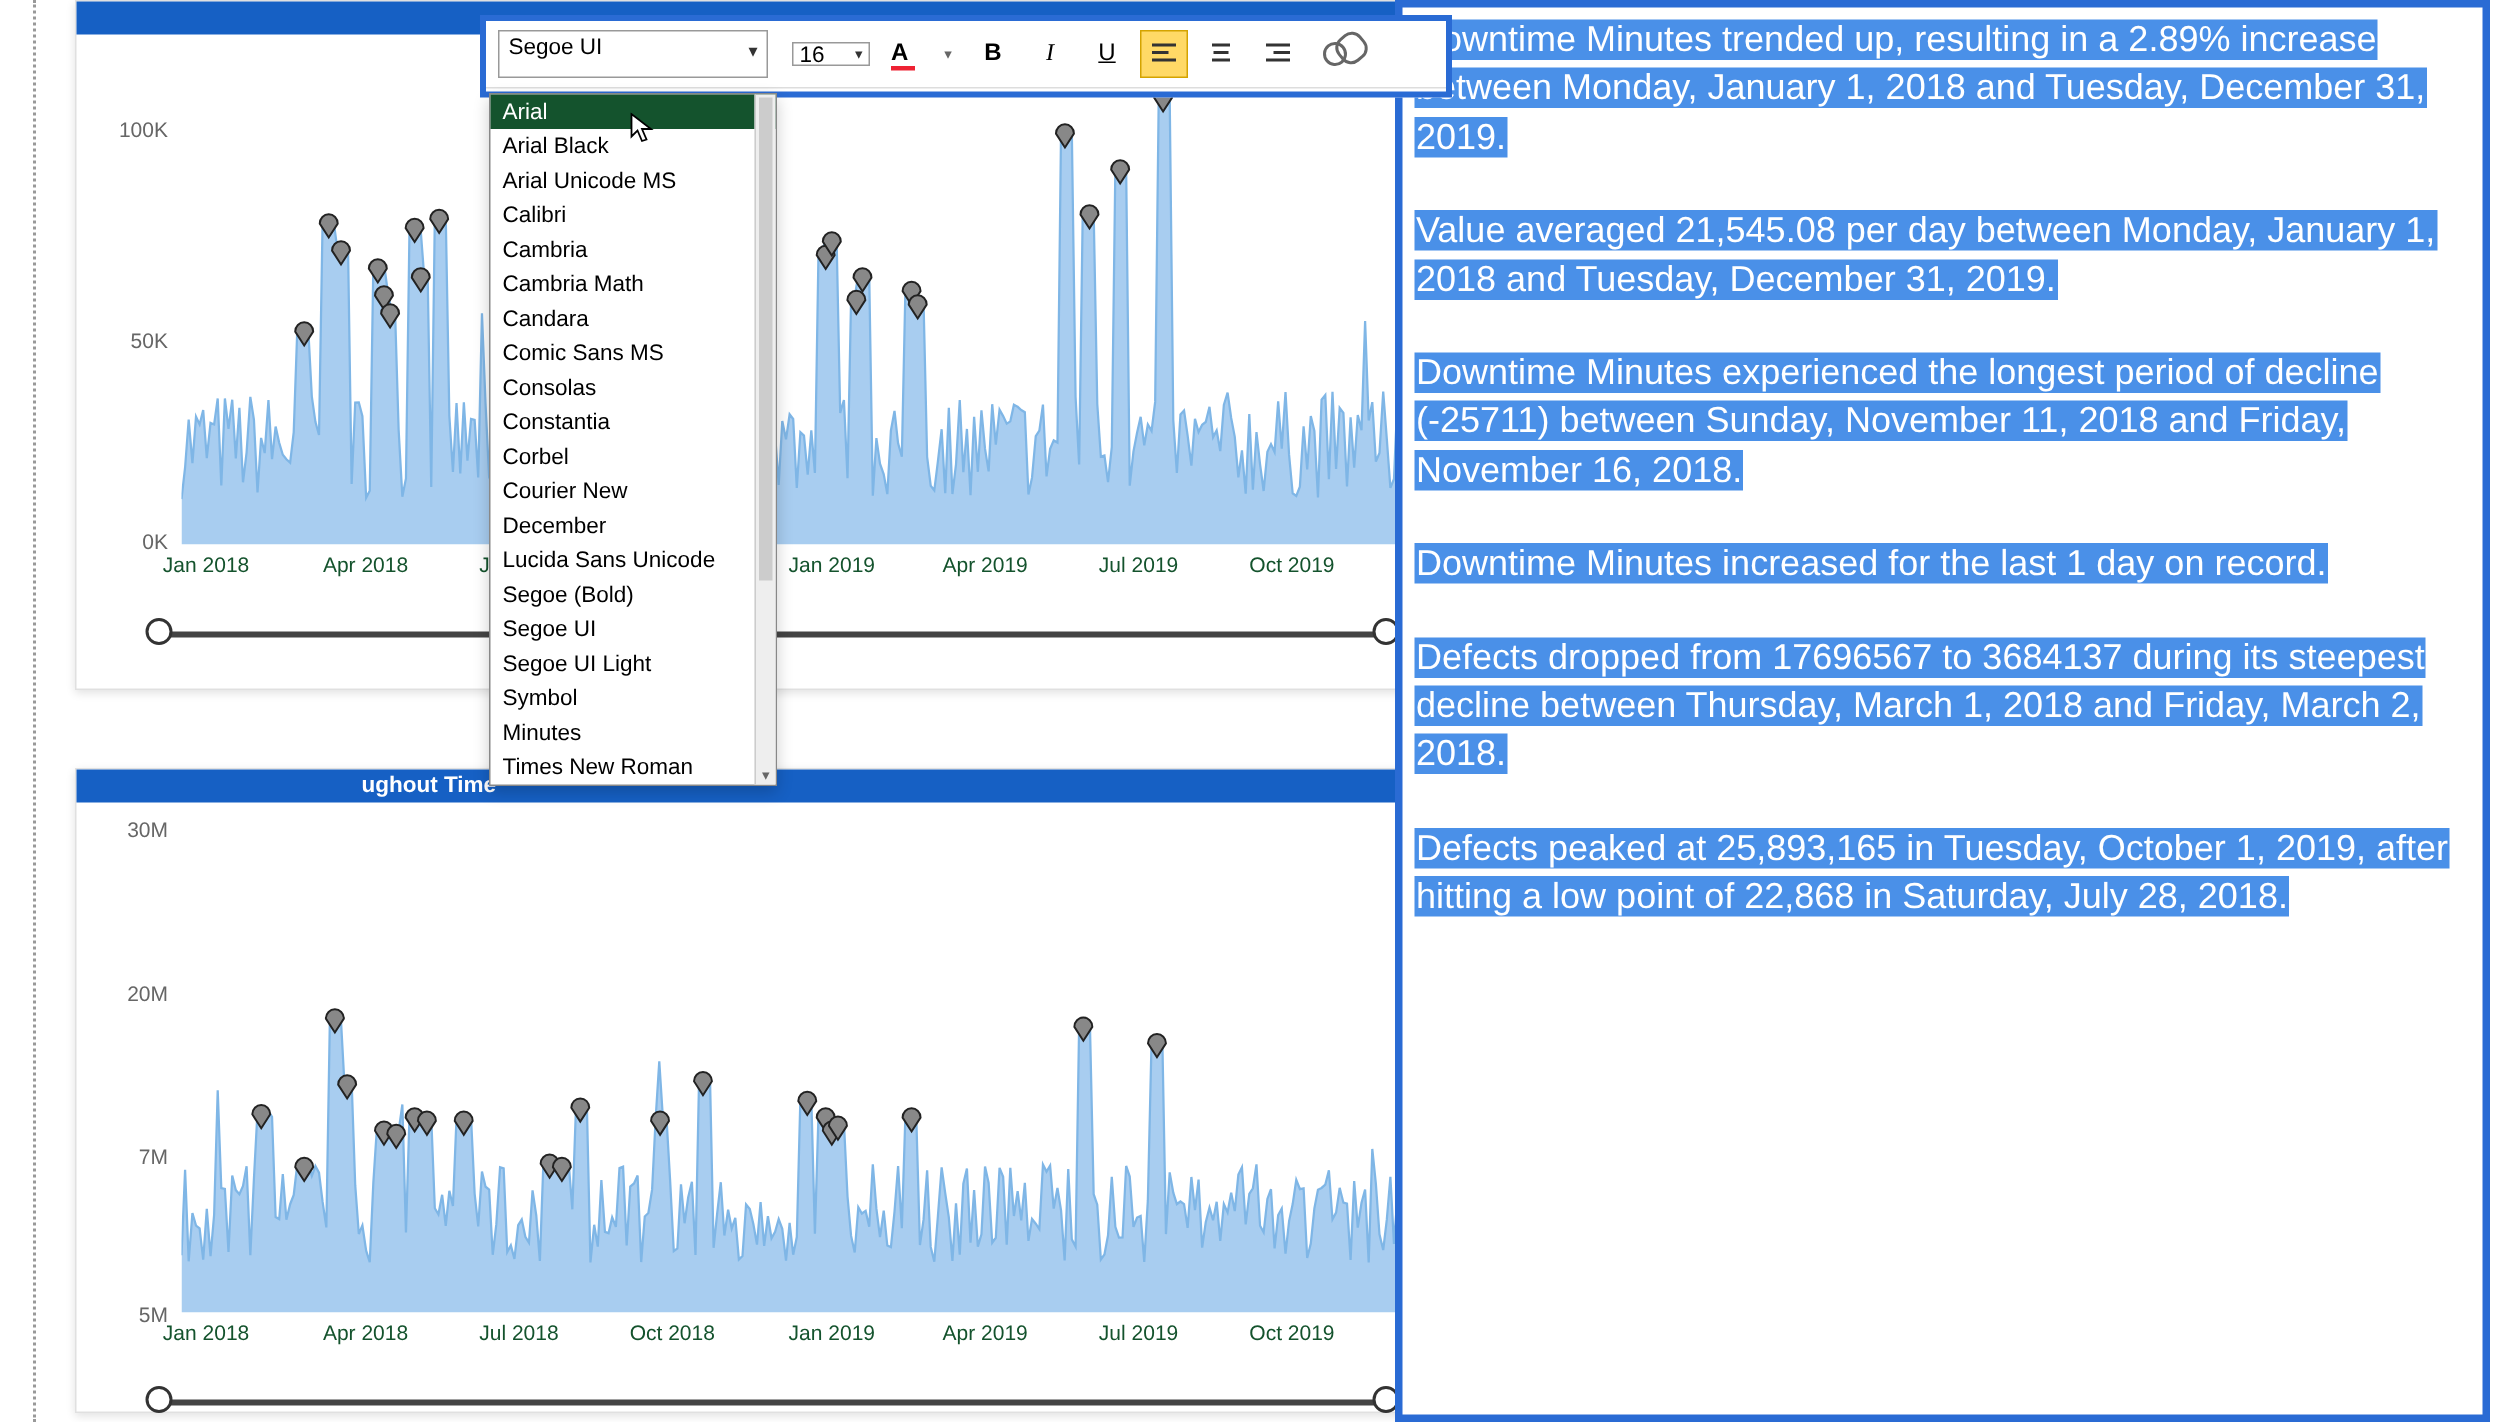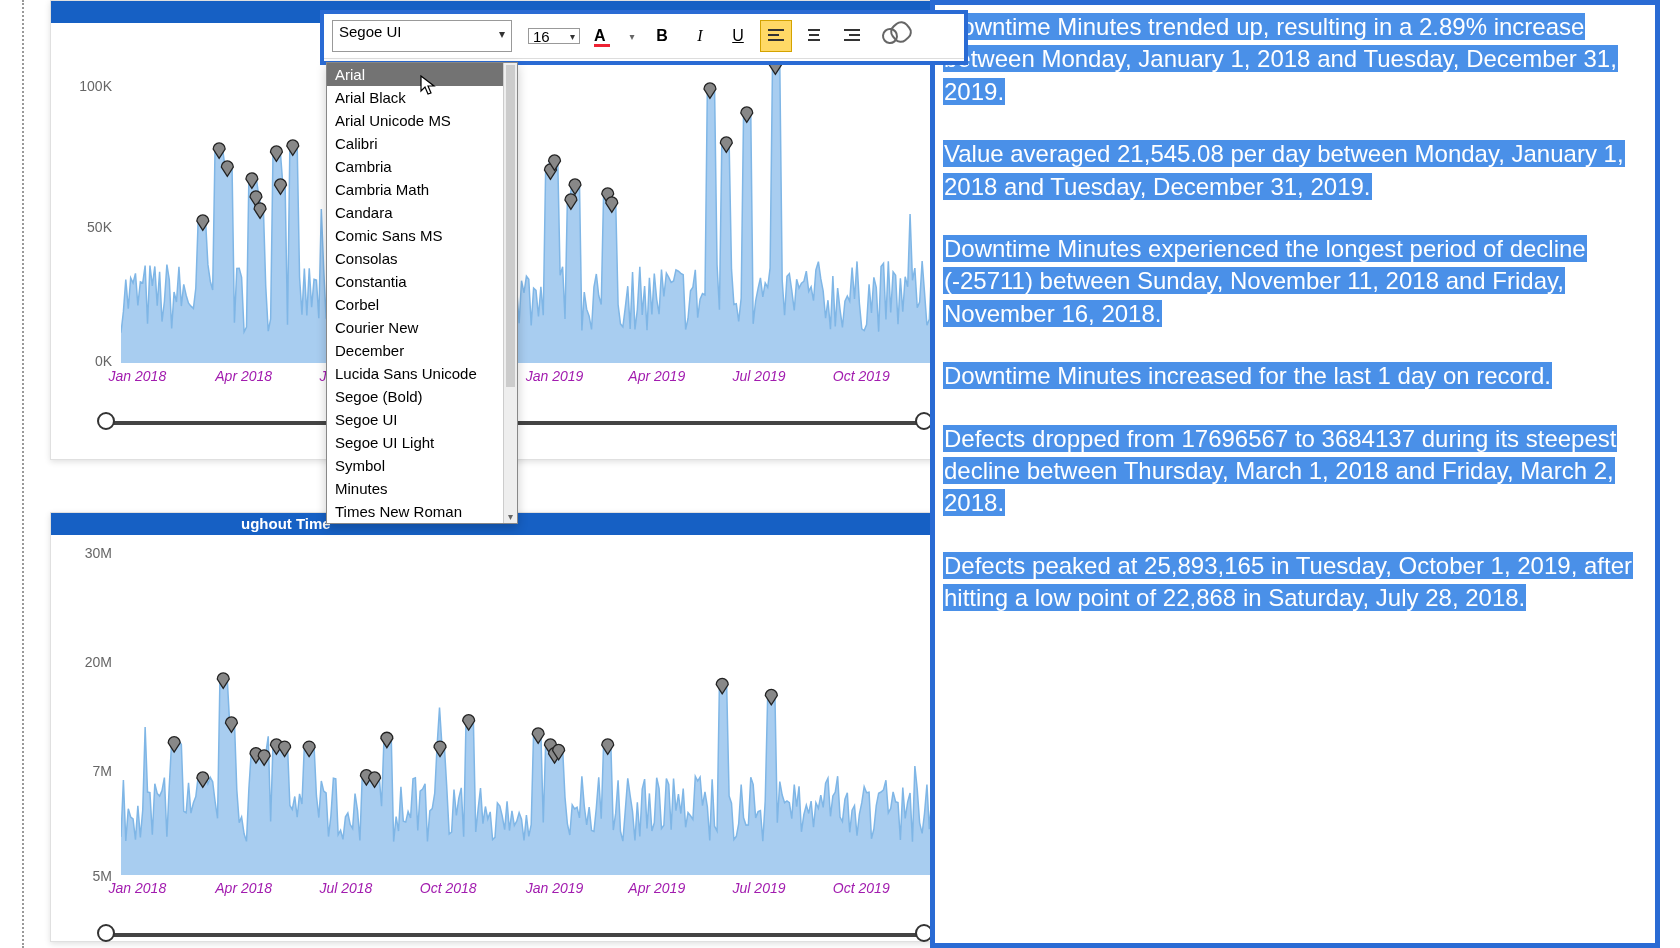--- a/index.html
+++ b/index.html
@@ -74,24 +74,23 @@
   .xaxis {
     position: absolute;
     left: 70px;
     right: 10px;
     bottom: 10px;
     height: 25px;
   }
   .xtick {
     position: absolute;
     font-size: 14px;
-    color: #a21caf;
+    color: #14532d;
     transform: translateX(-50%);
     white-space: nowrap;
-    font-style: italic;
   }
   .slider-track {
     position: absolute;
     left: 55px;
     right: 25px;
     bottom: 18px;
     height: 4px;
     background: #444;
     border-radius: 2px;
   }
@@ -238,21 +237,21 @@
     background: #ccc;
   }
   .font-dropdown .scroll .arr { position: absolute; left: 0; right: 0; height: 12px; text-align: center; font-size: 10px; color: #666; }
   .font-dropdown .scroll .arr.dn { bottom: 0; }
   .font-opt {
     padding: 3px 8px;
     font-size: 15px;
     cursor: pointer;
     white-space: nowrap;
   }
-  .font-opt.sel { background: #737373; color: #fff; }
+  .font-opt.sel { background: #14532d; color: #fff; }
 
   .cursor-arrow {
     position: absolute;
     left: 400px;
     top: 75px;
     z-index: 120;
     font-size: 18px; color: #000;
     pointer-events: none;
   }
 

